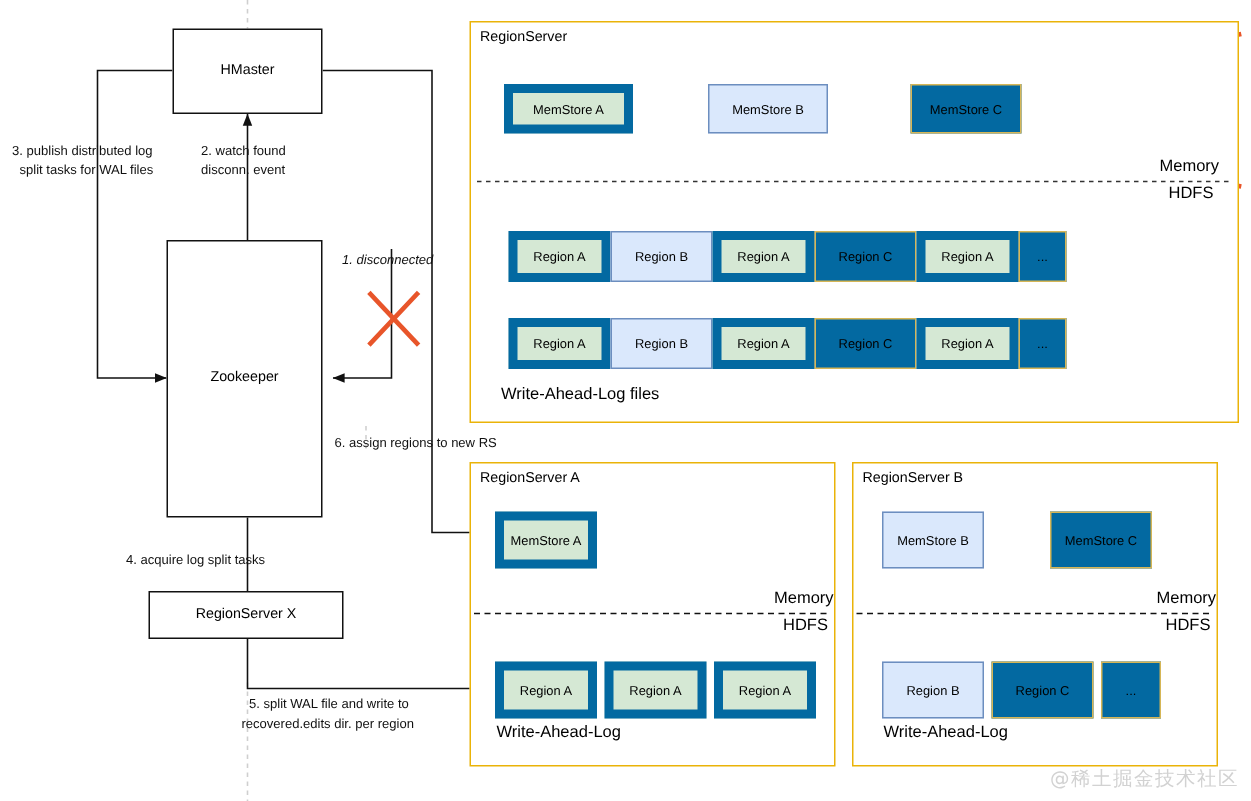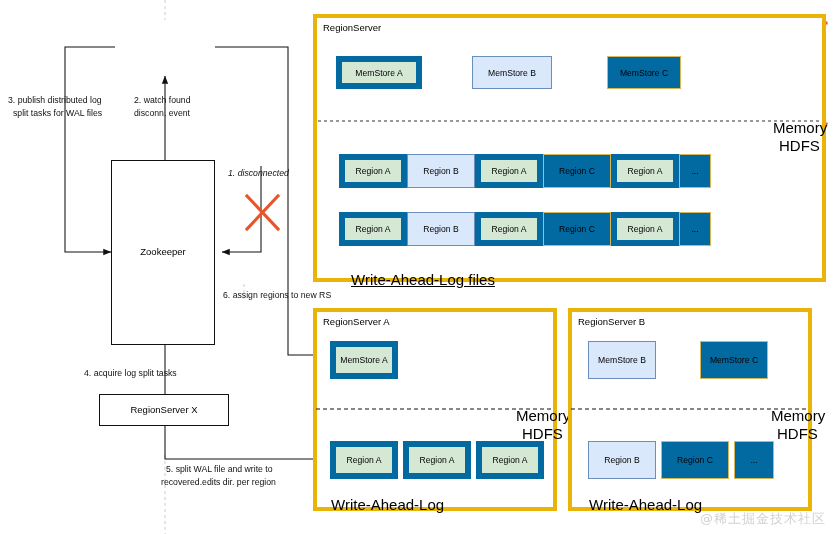--- a/index.html
+++ b/index.html
@@ -4,31 +4,31 @@
 <style>
   html,body{margin:0;padding:0;background:#ffffff;}
   body{width:834px;height:534px;font-family:"Liberation Sans","DejaVu Sans",sans-serif;color:#000;}
   #stage{position:relative;width:834px;height:534px;overflow:hidden;background:#fff;}
 
   svg.layer{position:absolute;left:0;top:0;width:834px;height:534px;pointer-events:none;}
 
   .node{position:absolute;box-sizing:border-box;display:flex;align-items:center;justify-content:center;
         font-size:9.5px;line-height:1.15;text-align:center;}
   .plainbox{border:1.6px solid #111;background:#fff;}
-  .panel{position:absolute;box-sizing:border-box;border:4px solid #eab308;background:#fff;}
+  .panel{position:absolute;box-sizing:border-box;border:1px solid #eab308;background:#fff;}
   .panel-title{position:absolute;font-size:9.5px;left:6px;top:4px;white-space:nowrap;}
 
   .cell{position:absolute;box-sizing:border-box;display:flex;align-items:center;justify-content:center;
         font-size:8.6px;white-space:nowrap;}
   .green{background:#d5e8d4;border:6px solid #0369a1;}
   .blue{background:#dae8fc;border:1px solid #6c8ebf;}
   .yellow{background:#0369a1;border:1px solid #d6b656;}
 
   .lbl{position:absolute;font-size:8.7px;line-height:1.35;white-space:pre;color:#111;}
-  .side-lbl{position:absolute;font-size:15px;white-space:nowrap;margin-top:14px;}
+  .side-lbl{position:absolute;font-size:11px;white-space:nowrap;}
 
   .watermark{position:absolute;right:8px;bottom:6px;font-size:13px;color:#d2d2d2;letter-spacing:1px;
              font-family:"DejaVu Sans",sans-serif;}
 </style>
 </head>
 <body>
 
 <div id="stage">
 
   <svg class="layer" viewBox="0 0 834 534">
@@ -64,20 +64,23 @@
       <path d="M318,23 L826,124"></path>
       <path d="M318,124 L826,23"></path>
     </g>
 
     <g stroke="#e8552a" stroke-width="3.1" fill="none" stroke-linecap="square">
       <path d="M247,196 L278,229"></path>
       <path d="M278,196 L247,229"></path>
     </g>
   </svg>
 
+  <div class="node plainbox" style="left:115px;top:19px;width:100px;height:57px;">
+    <span>HMaster</span>
+  </div>
 
   <div class="node plainbox" style="left:111px;top:160px;width:104px;height:185px;">
     <span>Zookeeper</span>
   </div>
 
   <div class="node plainbox" style="left:99px;top:394px;width:130px;height:32px;">
     <span>RegionServer X</span>
   </div>
 
   <div class="lbl" style="left:8px;top:95px;">3. publish distributed log</div>
@@ -149,21 +152,21 @@
   <div class="cell yellow" style="left:543px;top:212px;width:68px;height:34px;">
       <span>Region C</span>
     </div>
   <div class="cell green" style="left:611px;top:212px;width:68px;height:34px;">
       <span>Region A</span>
     </div>
   <div class="cell yellow" style="left:679px;top:212px;width:32px;height:34px;">
       <span>...</span>
     </div>
 
-  <div class="side-lbl" style="left:351px;top:257px;text-decoration:underline;">Write-Ahead-Log files</div>
+  <div class="side-lbl" style="left:334px;top:257px;">Write-Ahead-Log files</div>
 
   <div class="panel" style="left:313px;top:308px;width:244px;height:203px;">
     <div class="panel-title">RegionServer A</div>
   </div>
 
   <div class="cell green" style="left:330px;top:341px;width:68px;height:38px;">
     <span>MemStore A</span>
   </div>
 
   <svg class="layer" viewBox="0 0 834 534">

